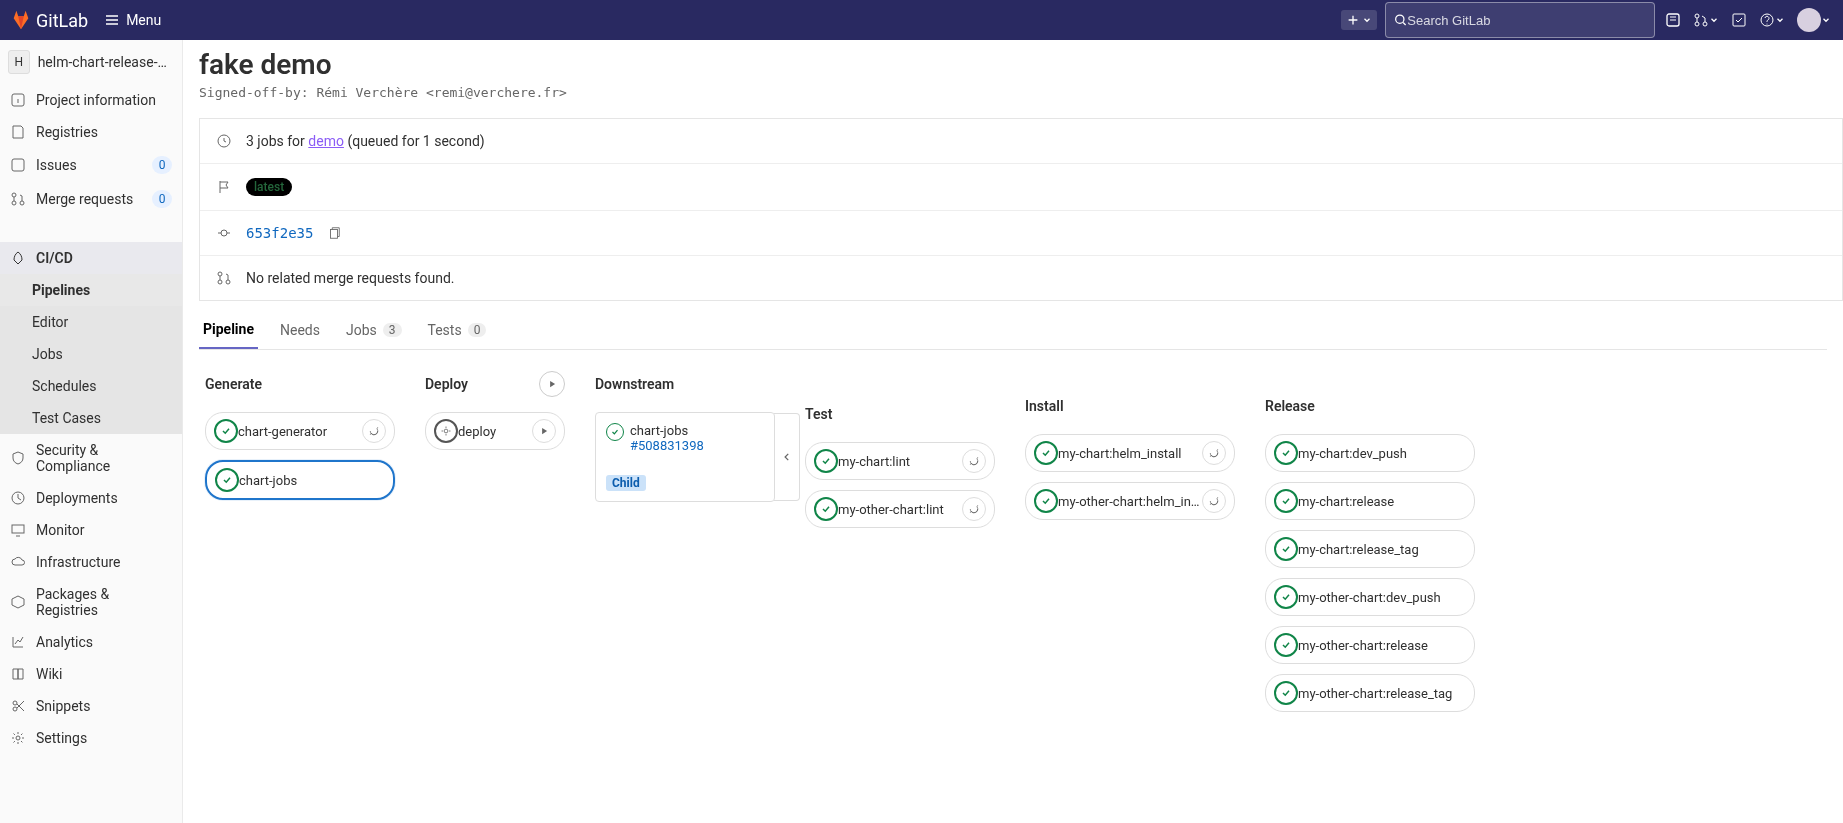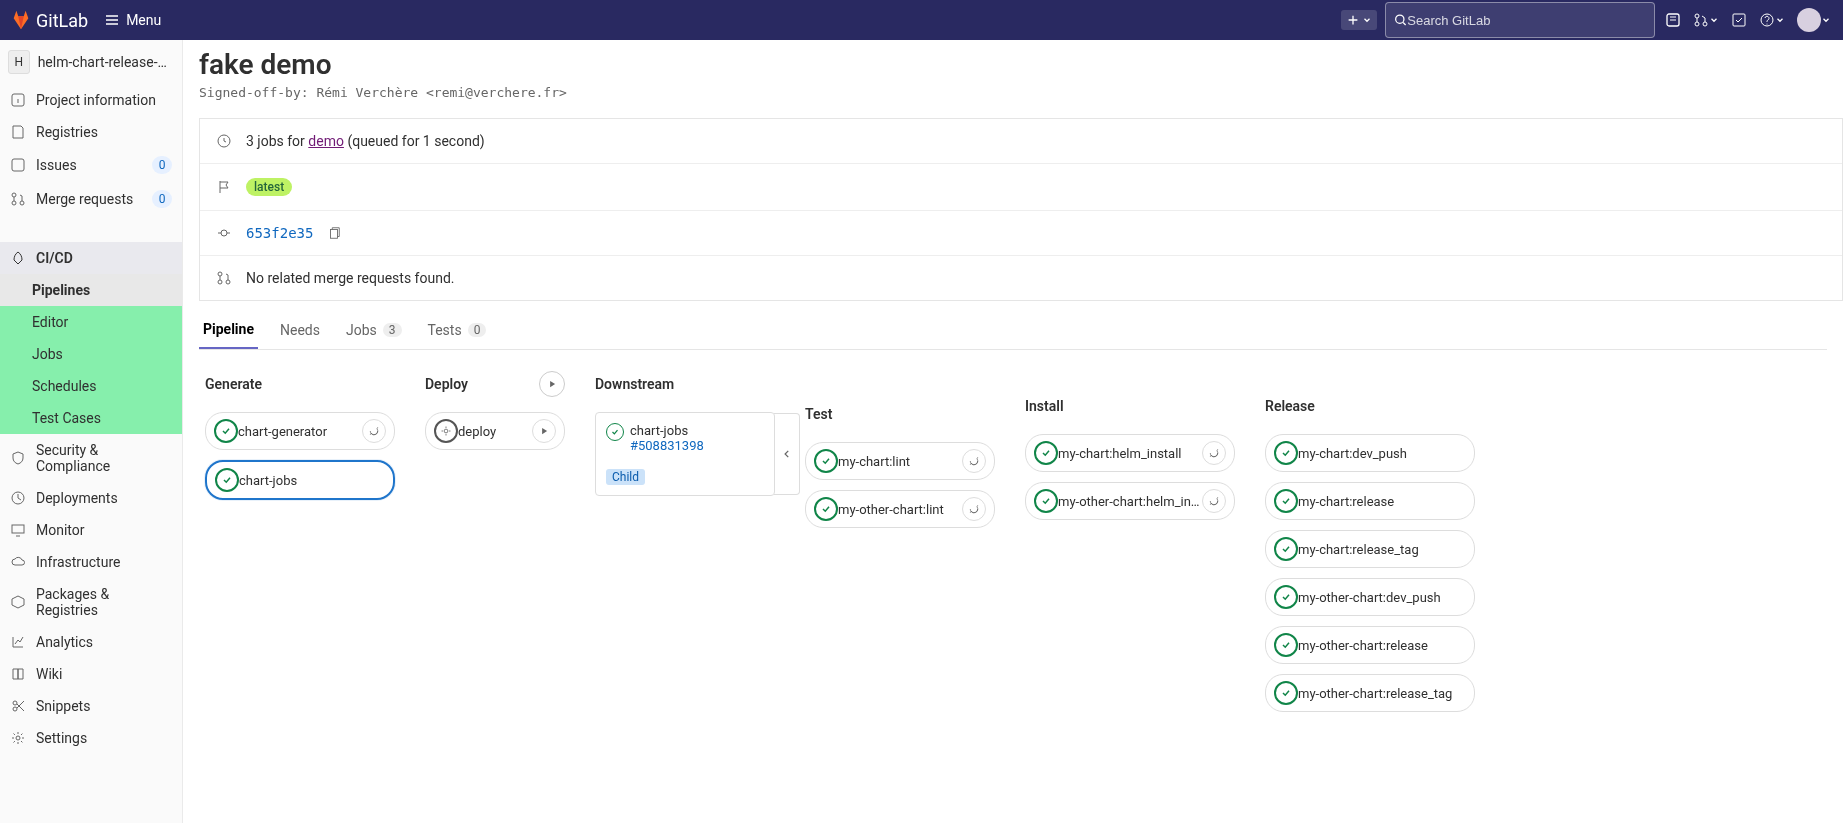--- a/index.html
+++ b/index.html
@@ -22,35 +22,35 @@
 
 .layout { display: flex; min-height: calc(100vh - 40px); }
 .sidebar { width: 183px; background: #fafafa; border-right: 1px solid #eaeaea; flex-shrink: 0; }
 .project-header { display: flex; align-items: center; padding: 10px 8px; gap: 8px; }
 .project-avatar { width: 24px; height: 24px; background: #eee; border-radius: 3px; display: flex; align-items: center; justify-content: center; color: #333; font-size: 12px; border:1px solid #ddd; }
 .project-name { font-size: 14px; white-space: nowrap; overflow: hidden; text-overflow: ellipsis; }
 .nav-list { list-style: none; }
 .nav-item { display: flex; align-items: center; padding: 8px 10px; gap: 10px; cursor: pointer; font-size: 14px; color: #303030; }
 .nav-item.active { background: rgba(41,41,97,0.08); font-weight: 600; margin-top: 26px; }
 .nav-badge { margin-left: auto; background: #e6f0ff; color: #1068bf; border-radius: 10px; font-size: 12px; min-width: 20px; height: 18px; display: flex; align-items: center; justify-content: center; padding:0 6px; }
-.subnav-list { list-style: none; background: #86efac; }
+.subnav-list { list-style: none; background: #e5e5e5; }
 .subnav-item { padding: 8px 10px 8px 32px; cursor: pointer; font-size: 14px; }
 .subnav-item.active { background: #e8e8e8; font-weight: 700; }
 .nav-icon { width: 16px; height: 16px; display: flex; align-items: center; justify-content: center; flex-shrink:0; }
 
 
 .main { flex: 1; padding: 0 0 20px 0; min-width: 0; overflow-x: hidden; }
 .page-title { font-size: 28px; font-weight: 600; padding: 8px 16px 4px; }
 .commit-desc { font-family: ui-monospace, Menlo, monospace; font-size: 13px; padding: 0 16px 18px; color: #666; }
 
 .info-box { border: 1px solid #e5e5e5; border-top: 1px solid #e5e5e5; margin-left:16px; }
 .info-row { display: flex; align-items: center; padding: 14px 16px; border-bottom: 1px solid #eee; gap: 14px; }
 .info-row:last-child { border-bottom: none; }
-.link { color: #701a75; text-decoration: underline; }
-.tag-badge { background: #bef264; color: #24663b; padding: 2px 8px; border-radius: 10px; font-size: 12px; font-weight:500; }
+.link { color: #8b5cf6; text-decoration: underline; }
+.tag-badge { background: #000000; color: #24663b; padding: 2px 8px; border-radius: 10px; font-size: 12px; font-weight:500; }
 .sha { color: #1068bf; font-family: ui-monospace, Menlo, monospace; }
 .copy-icon { cursor: pointer; color: #666; }
 
 
 .tabs { display: flex; border-bottom: 1px solid #e5e5e5; margin: 10px 16px 0; gap: 18px; }
 .tab { padding: 10px 4px; cursor: pointer; color: #666; display:flex; align-items:center; gap:6px; }
 .tab.active { color: #000; font-weight: 700; border-bottom: 2px solid #6666c4; }
 .count-badge { background: #eee; color: #666; border-radius: 10px; padding: 0 6px; font-size: 12px; }
 
 
@@ -63,21 +63,21 @@
 .job.wide { width: 210px; }
 .job.selected { border: 2px solid #1f75cb; box-shadow: 0 0 0 1px rgba(31,117,203,0.1); }
 .status-ring { width: 24px; height: 24px; border: 2px solid #108548; border-radius: 50%; display: flex; align-items: center; justify-content: center; color: #108548; flex-shrink: 0; }
 .status-ring.manual { border-color:#555; color:#555; }
 .job-name { font-size: 13px; flex:1; white-space:nowrap; overflow:hidden; text-overflow:ellipsis; }
 .retry-btn { width: 24px; height: 24px; border: 1px solid #ddd; border-radius: 50%; display: flex; align-items: center; justify-content: center; cursor: pointer; flex-shrink:0; }
 
 .downstream-card { border:1px solid #ddd; border-radius:4px; padding:10px; width: 180px; position: relative; }
 .downstream-card .name { font-size:13px; }
 .downstream-card .pid { color:#1068bf; font-size:13px; }
-.child-badge { background:#cbe2f9; color:#0b5cad; padding:1px 6px; border-radius:3px; font-size:12px; margin-top:16px; display:inline-block; }
+.child-badge { background:#cbe2f9; color:#0b5cad; padding:1px 6px; border-radius:3px; font-size:12px; margin-top:22px; display:inline-block;font-weight:bold; }
 .collapse-handle { position:absolute; right:-26px; top:0; bottom:0; width:26px; border:1px solid #ddd; border-left:none; display:flex; align-items:center; justify-content:center; cursor:pointer; border-radius: 0 4px 4px 0;}
 svg { display:block; }
 </style>
 </head>
 <body>
 
 <div class="topnav">
   <div class="topnav-left">
     <div class="logo">
       <svg width="22" height="22" viewBox="0 0 24 24">

